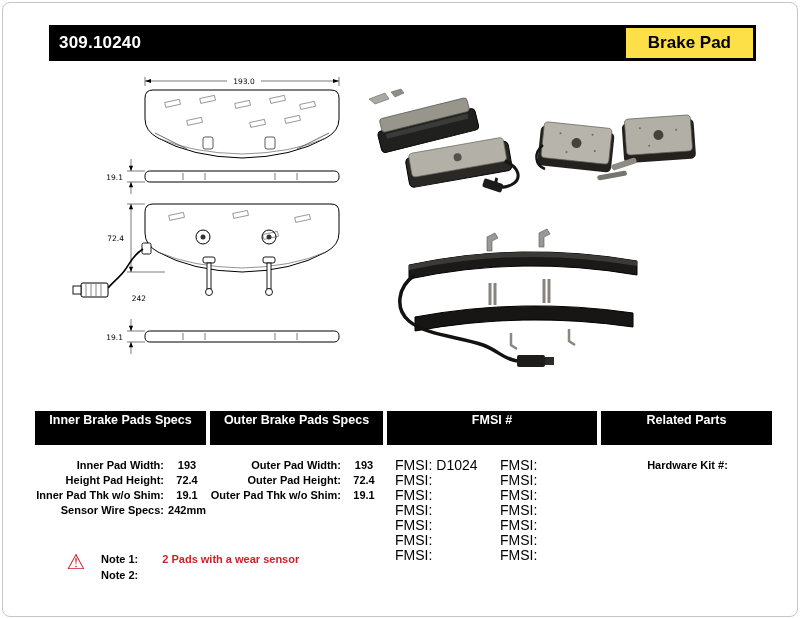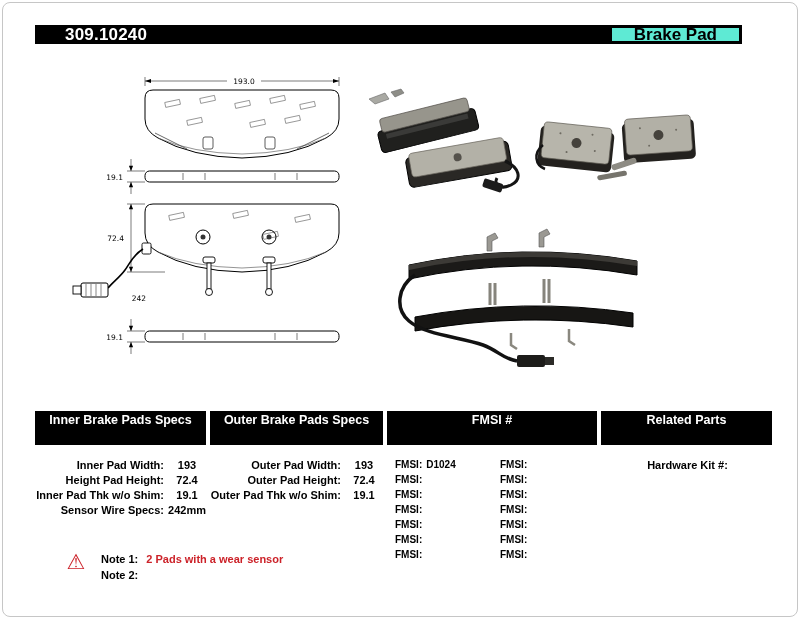--- a/index.html
+++ b/index.html
@@ -1,53 +1,53 @@
 <!DOCTYPE html>
 <html><head>
 <meta charset="utf-8">
 <style>
   * { margin:0; padding:0; box-sizing:border-box; }
   html,body { width:800px; height:619px; background:#fff; font-family:"Liberation Sans", sans-serif; }
   .page { position:absolute; left:2px; top:2px; width:796px; height:615px;
           border:1px solid #c6c6c6; border-radius:8px; background:#fff; overflow:hidden; }
 
   
-  .header { position:absolute; left:32px; top:22px; width:707px; height:19px;
-            background:#000; display:flex; align-items:stretch;padding-left:20px; }
+  .header { position:absolute; left:46px; top:22px; width:707px; height:36px;
+            background:#000; display:flex; align-items:stretch; }
   .hdr-part { flex:1; color:#fff; font-weight:bold; font-size:17px;
               display:flex; align-items:center; padding-left:10px; letter-spacing:.2px; }
-  .hdr-name { background:#5eead4; color:#000; font-weight:bold; font-size:17px;
+  .hdr-name { background:#fde047; color:#000; font-weight:bold; font-size:17px;
               display:flex; align-items:center; justify-content:center;
               margin:3px 3px 3px 0; padding:0 22px; }
 
   
   .art { position:absolute; }
   .dim { font-size:7.5px; fill:#000; font-family:"DejaVu Sans", sans-serif; }
   .thin { stroke:#444; stroke-width:0.7; }
 
   
   .specs { position:absolute; left:32px; top:408px; width:737px; display:grid;
            grid-template-columns:171px 173px 210px 171px; column-gap:4px; }
   .col-header { background:#000; color:#fff; font-weight:bold; font-size:12.5px;
                 text-align:center; height:34px; line-height:19px; }
   .rows { padding-top:12px; }
   .spec-row { display:flex; height:15px; align-items:center; font-size:11px; font-weight:bold; }
   .spec-label { flex:1; text-align:right; }
   .spec-value { width:42px; text-align:center; padding-left:4px; }
   .fmsi-row { display:grid; grid-template-columns:1fr 1fr; height:15px; align-items:center;
-              font-size:10px; font-weight:bold; }
+              font-size:14px; font-weight:normal; }
   .fmsi-half { display:flex; gap:4px; padding-left:8px; }
   .rel-row { display:flex; gap:4px; padding-left:6px; height:15px; align-items:center;
              font-size:11px; font-weight:bold;justify-content:center; }
 
   
   .notes { position:absolute; left:58px; top:548px; display:flex; gap:10px; }
   .warn { color:#cc2229; font-size:21px; line-height:22px; width:30px; text-align:center; }
   .note-lines { display:flex; flex-direction:column; gap:4px; padding-top:2px; }
-  .note-line { display:flex; gap:8px; font-size:11px; align-items:flex-start; }
+  .note-line { display:flex; gap:24px; font-size:11px; align-items:flex-start; }
   .note-label { font-weight:bold; color:#000; }
   .note-red { font-weight:bold; color:#cc2229; }
 </style>
 </head>
 <body>
 
 <div class="page">
 
   <div class="header">
     <div class="hdr-part">309.10240</div>

